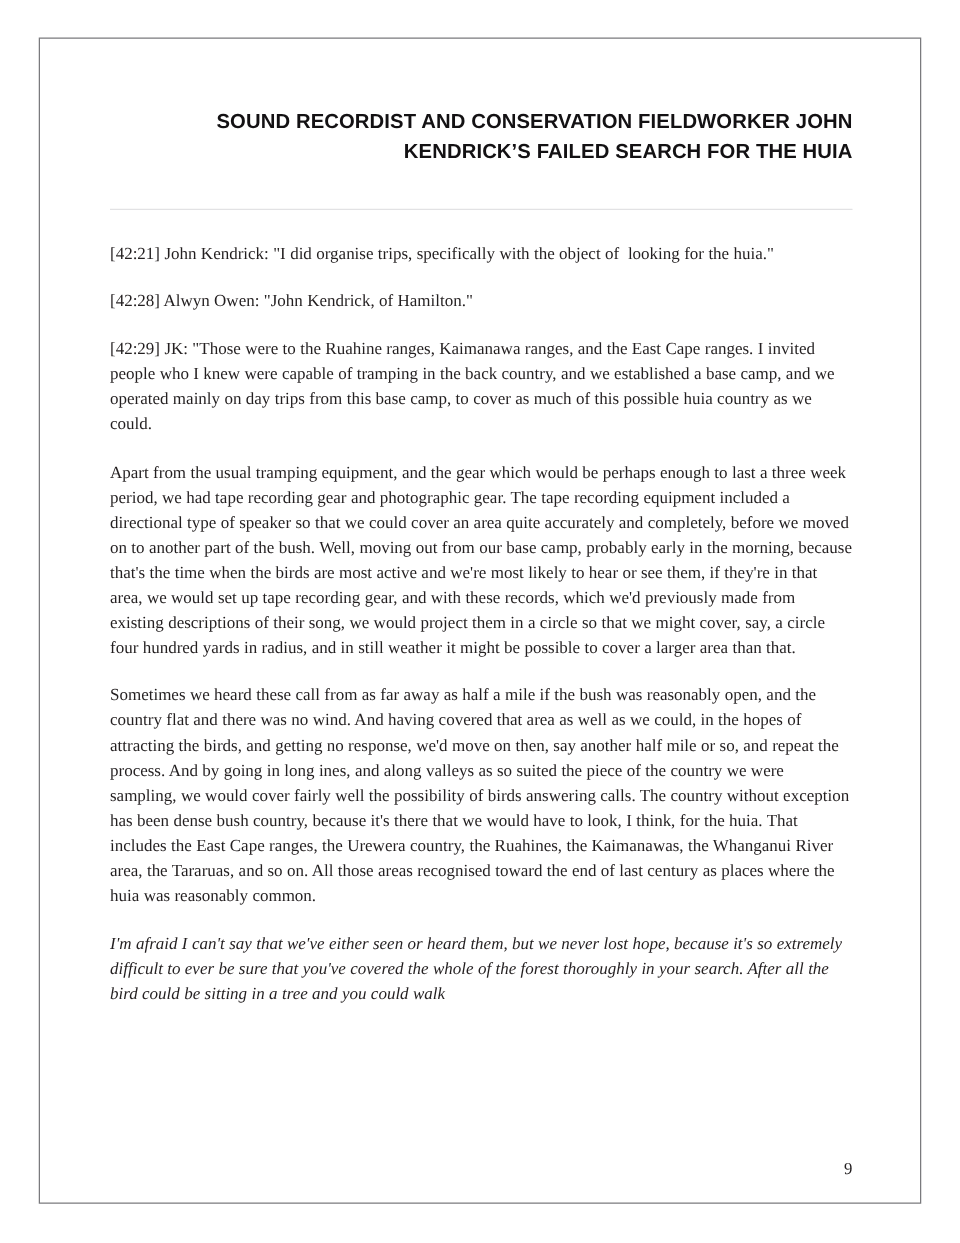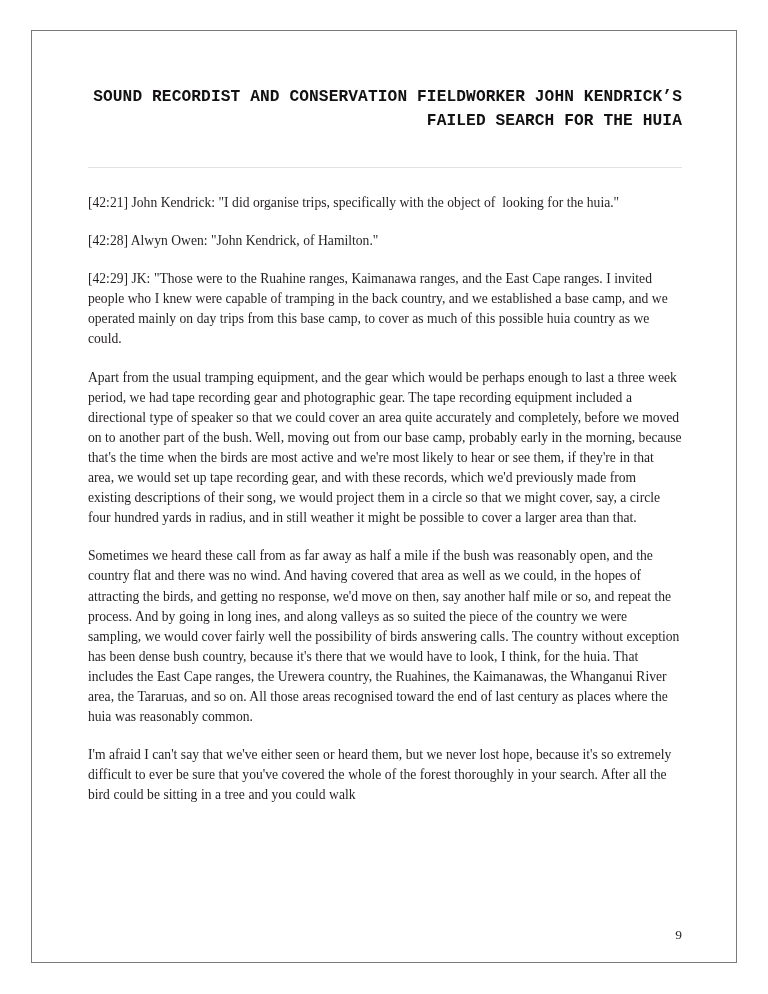--- a/index.html
+++ b/index.html
@@ -30,21 +30,21 @@
     position: absolute;
     left: 56px;
     top: 0;
     width: 594px;
     height: 100%;
   }
 
   .doc-title {
     margin: 0;
     padding-top: 54px;
-    font-family: Liberation Mono, monospace;
+    font-family: Liberation Sans, sans-serif;
     font-size: 16.2px;
     font-weight: bold;
     line-height: 24px;
     letter-spacing: 0.1px;
     text-align: right;
     color: #131113;
   }
 
   .title-rule {
     margin-top: 34px;
@@ -64,20 +64,21 @@
     font-size: 13.6px;
     line-height: 20.1px;
     text-align: left;
     color: #231f20;
     white-space: pre-wrap;
     word-spacing: 0.1px;
   }
 
   .para:last-child {
     margin-bottom: 0;
+    font-style: italic;
   }
 
   .page-number {
     position: absolute;
     right: 0;
     top: 896px;
     width: 100%;
     text-align: right;
     font-size: 13.4px;
     line-height: 16px;

